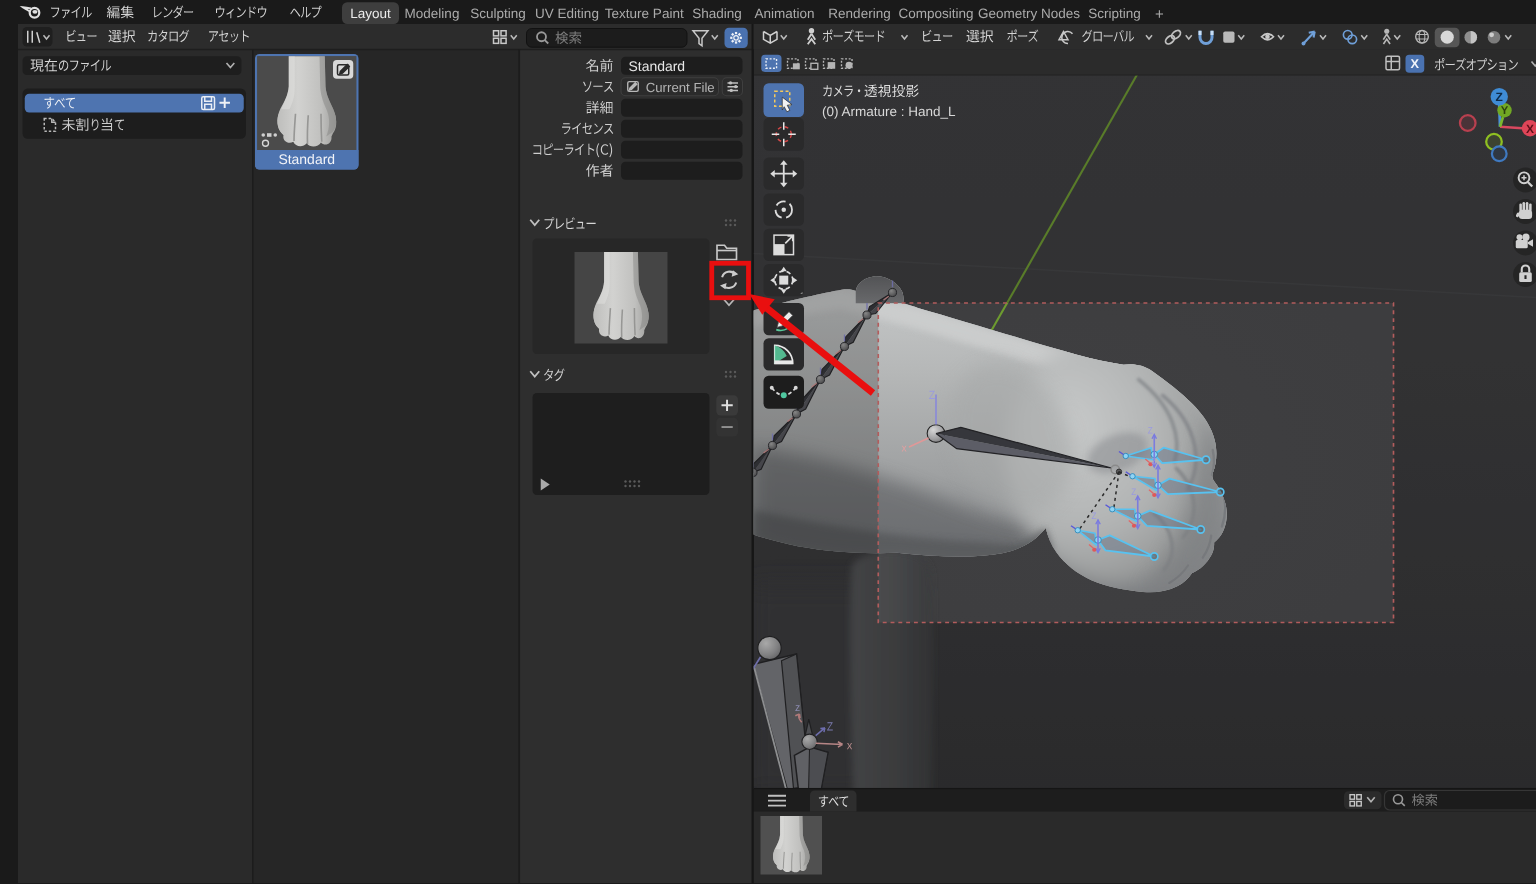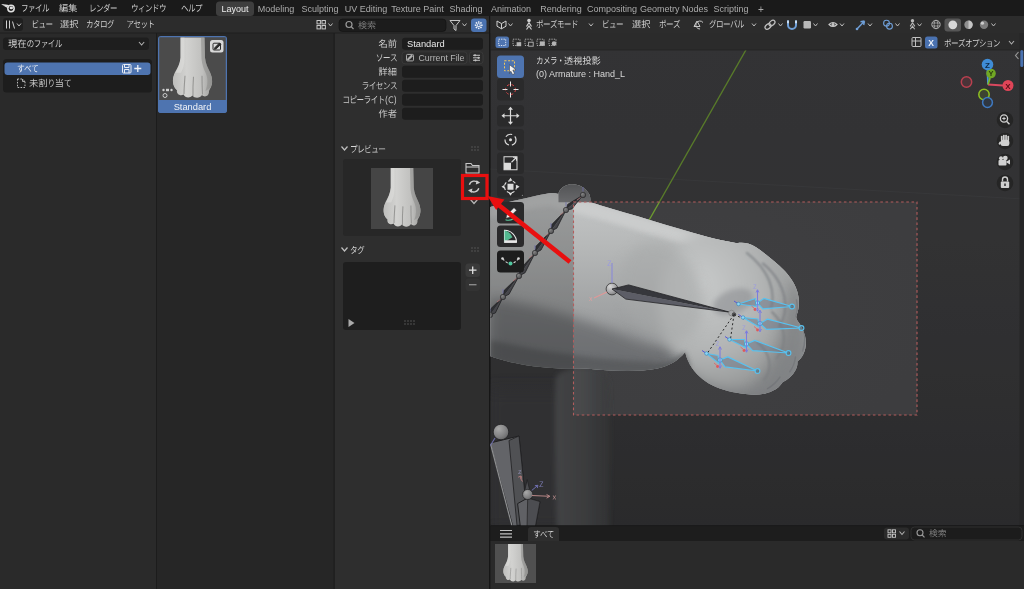--- a/index.html
+++ b/index.html
@@ -1,17 +1,17 @@
 <!DOCTYPE html>
 <html><head><meta charset="utf-8">
 <style>
 html,body{margin:0;padding:0;background:#1a1a1a;}
 body{width:1024px;height:589px;position:relative;overflow:hidden;
  font-family:"Liberation Sans",sans-serif;-webkit-font-smoothing:antialiased;}
-#page{position:absolute;inset:0;}
+#page{position:absolute;inset:0;margin-left:12px;}
 .abs{position:absolute;}
 </style></head><body>
 <div id="page">
 <svg class="abs" style="left:0;top:0" width="1024" height="589" viewBox="0 0 1024 589">
 <defs>
 <linearGradient id="hg" x1="0" y1="0" x2="0" y2="1">
           <stop offset="0" stop-color="#d8d8d6"></stop>
           <stop offset="0.55" stop-color="#c2c2c0"></stop>
           <stop offset="1" stop-color="#a8a8a6"></stop>
         </linearGradient>

